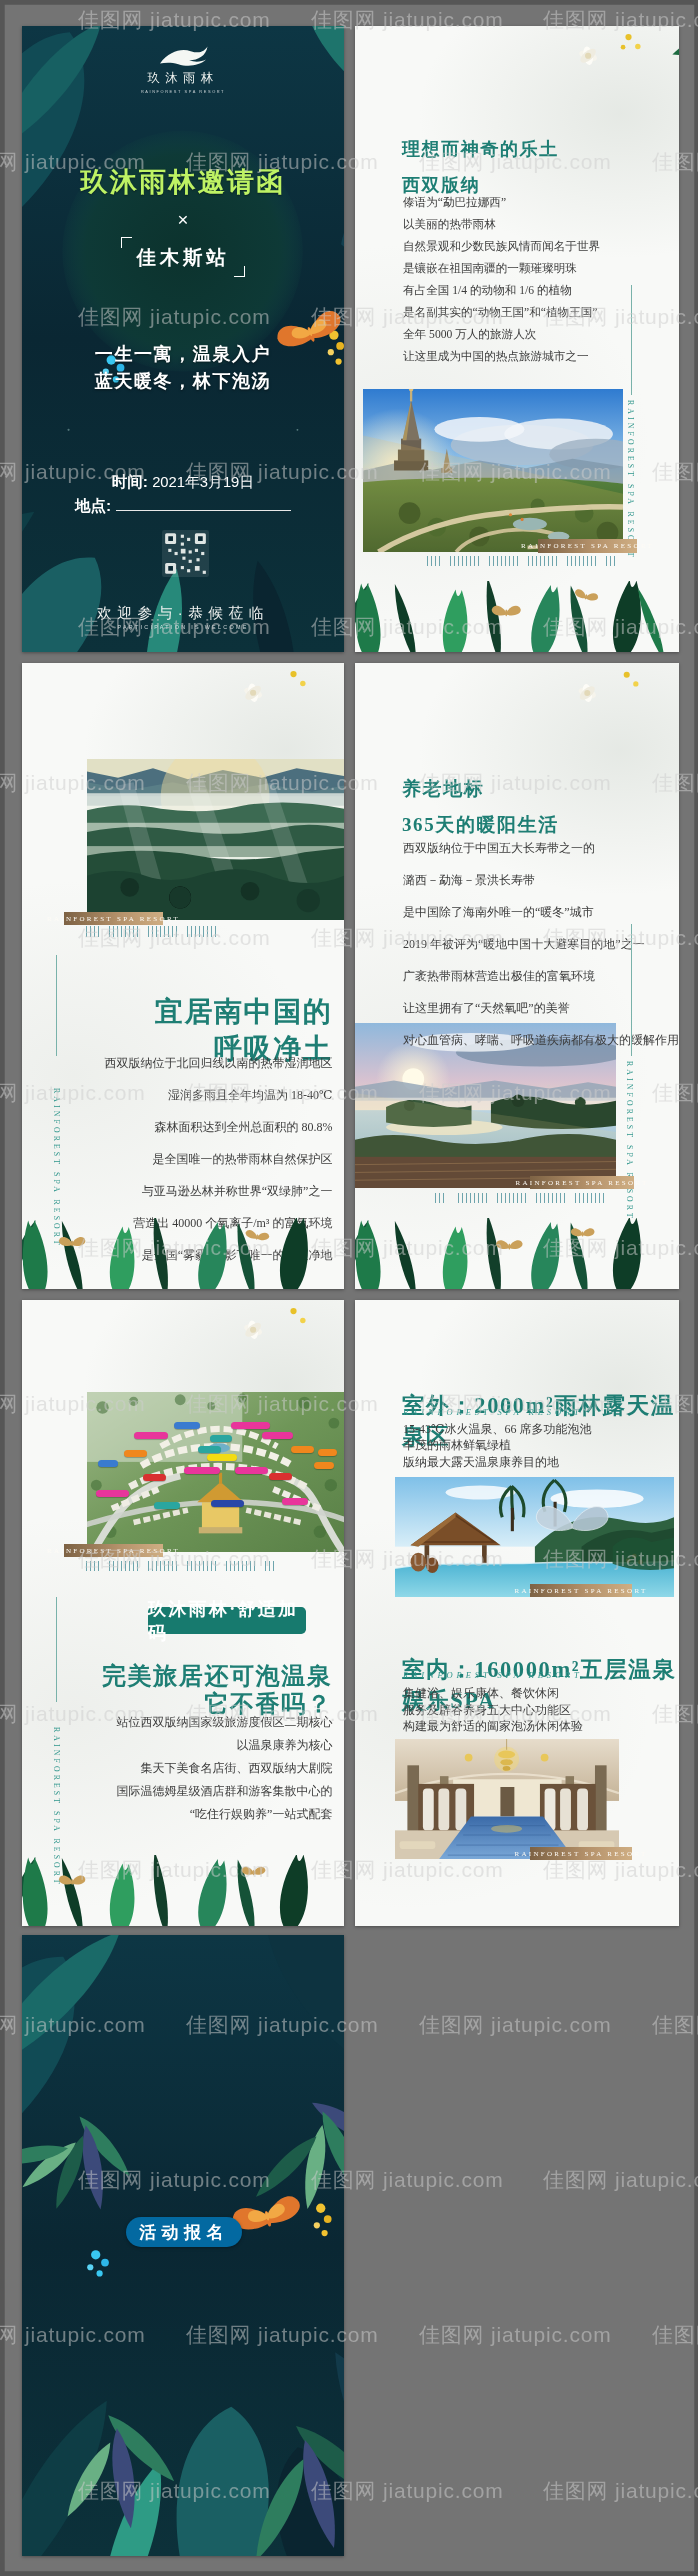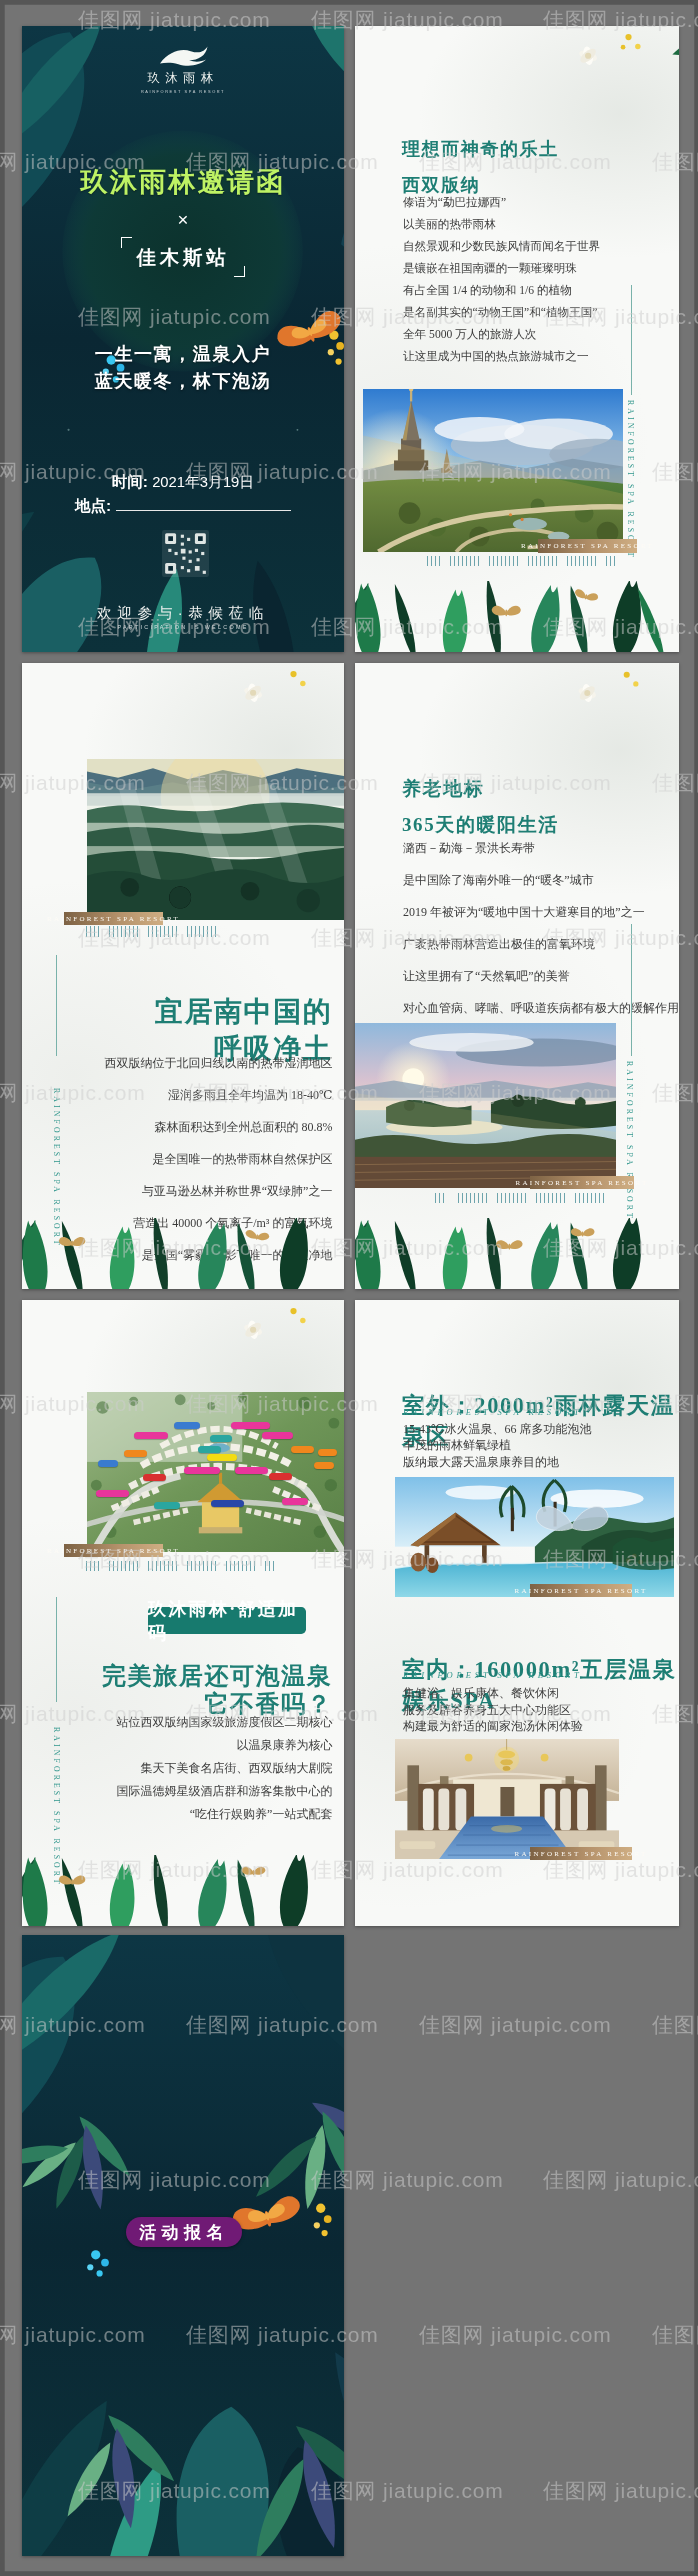--- a/index.html
+++ b/index.html
@@ -49,21 +49,21 @@
   .corner{position:absolute;z-index:3;}
   .tag-box{position:absolute;background:#177a6e;border-radius:4.7px;display:flex;align-items:center;justify-content:center;z-index:3;}
   .tag-box span{color:#fff;font:bold 18px "Liberation Serif",serif;letter-spacing:2.3px;}
   .sub-en{position:absolute;font:italic 8.5px "Liberation Serif",serif;color:#2f968c;letter-spacing:3.9px;z-index:3;}
   
   .pill{position:absolute;height:7px;border-radius:3.9px;z-index:5;box-shadow:0 0.8px 0.8px rgba(0,0,0,.3);}
   .pk{background:#e8359b}.or{background:#f0871d}.yl{background:#f2dc12}
   .bl{background:#3a7bd0}.rd{background:#d93030}.tl{background:#2aa6a0}.nv{background:#2847a8}
   
   .cta{position:absolute;left:104px;top:282px;width:116px;height:30px;border:none;border-radius:15.5px;
-       background:#701a75;color:#fff;font:bold 17px "Liberation Sans",sans-serif;letter-spacing:5.4px;
+       background:#0369a1;color:#fff;font:bold 17px "Liberation Sans",sans-serif;letter-spacing:5.4px;
        display:flex;align-items:center;justify-content:center;z-index:5;box-shadow:0 0.8px 3.1px rgba(0,0,0,.35);cursor:pointer;}
 </style>
 </head>
 <body>
 
 <svg width="0" height="0" style="position:absolute" aria-hidden="true">
 <defs>
   <path id="leafA" d="M50,0 C78,55 74,140 50,200 C26,140 22,55 50,0 Z"></path>
   <path id="leafB" d="M60,0 C105,25 115,105 70,190 C64,168 56,168 50,190 C5,105 15,25 60,0 Z"></path>
   <g id="bfly">
@@ -412,20 +412,21 @@
       </g>
       <circle cx="150" cy="14" r="4" fill="#e8c12a"></circle>
         <circle cx="162" cy="26" r="3.5" fill="#f2d24a"></circle>
     </svg>
 
     <h2 class="title-teal" style="left:47px;top:92px;font-size:19px;line-height:36px">
       <span>养老地标</span><br>
       <span>365天的暖阳生活</span>
     </h2>
     <div class="body-lines" style="left:48px;top:169px;font-size:12px;line-height:32px">
+        <div>西双版纳位于中国五大长寿带之一的</div>
         <div>潞西－勐海－景洪长寿带</div>
         <div>是中国除了海南外唯一的“暖冬”城市</div>
         <div>2019 年被评为“暖地中国十大避寒目的地”之一</div>
         <div>广袤热带雨林营造出极佳的富氧环境</div>
         <div>让这里拥有了“天然氧吧”的美誉</div>
         <div>对心血管病、哮喘、呼吸道疾病都有极大的缓解作用</div>
       </div>
 
     <i class="hair" style="left:276px;top:261px;height:132px"></i>
     <span class="vtext" style="left:270px;top:398px">RAINFOREST SPA RESORT</span>

